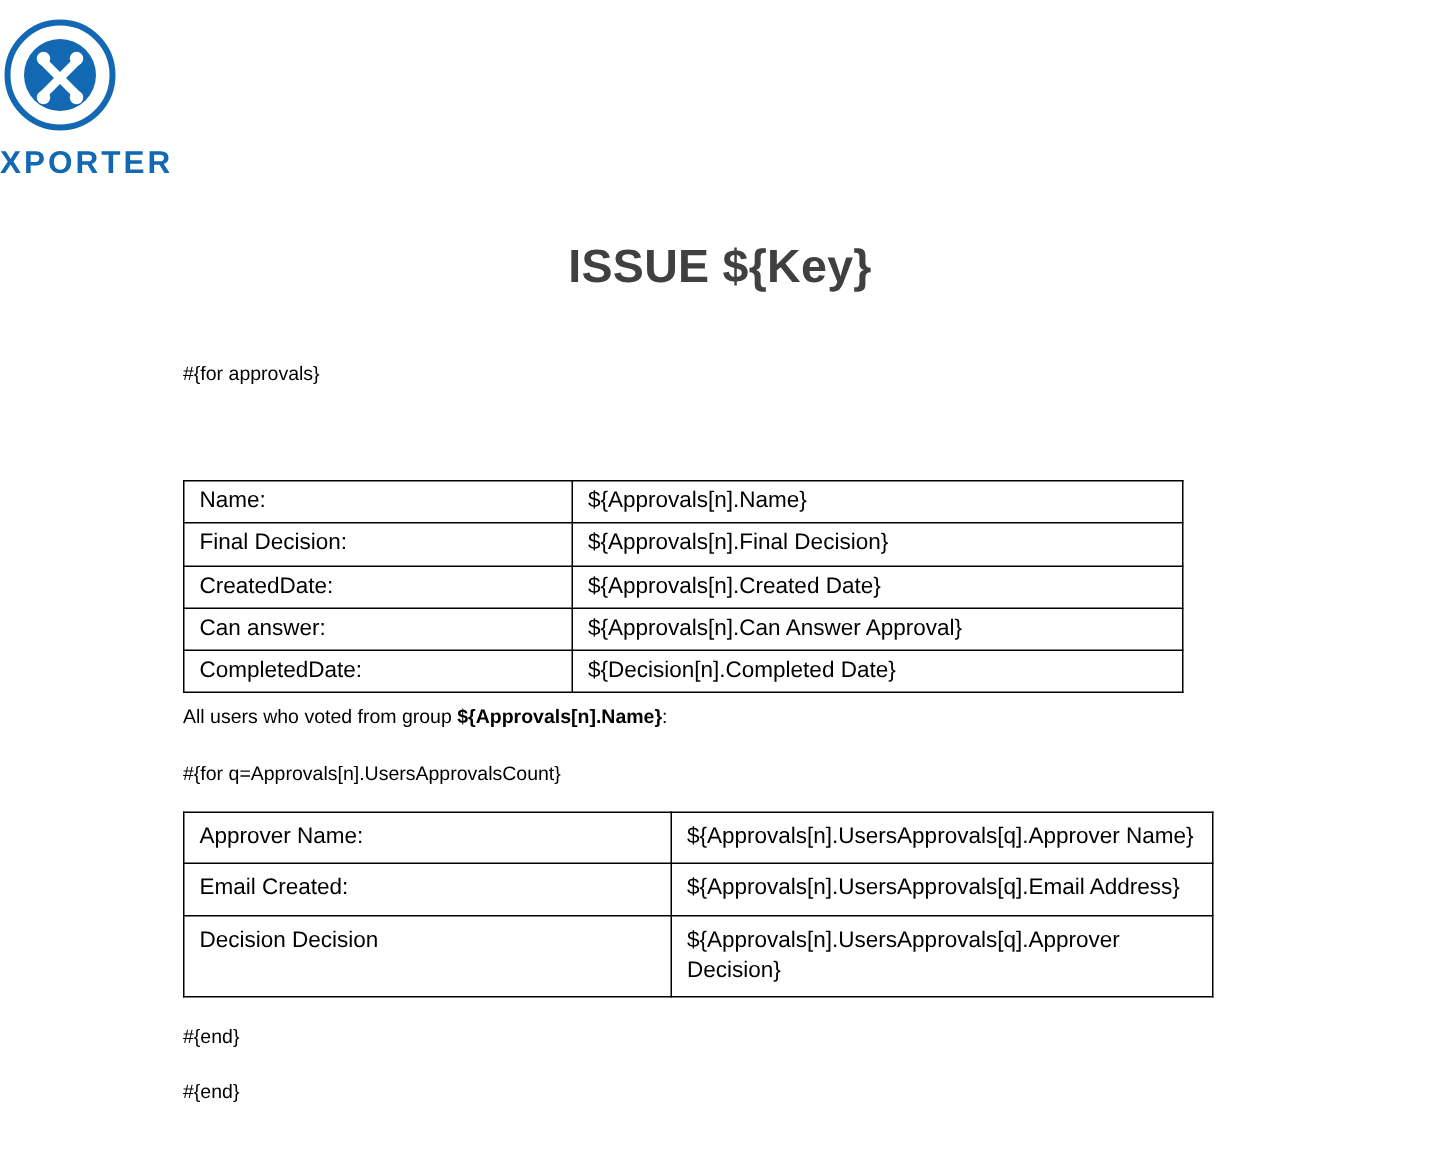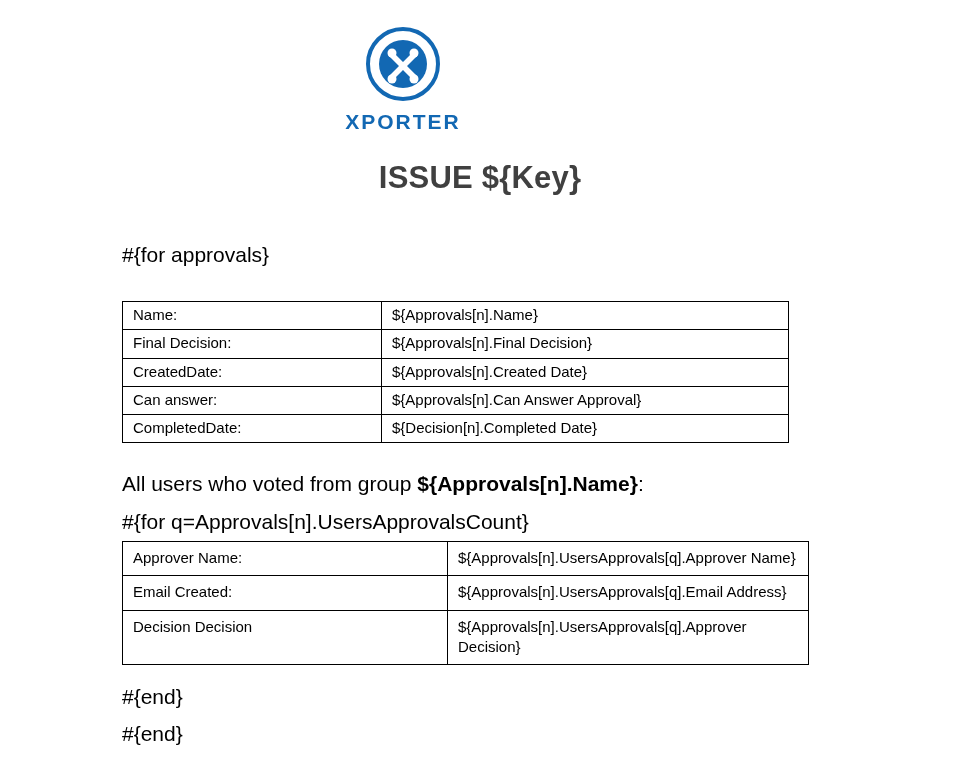--- a/index.html
+++ b/index.html
@@ -17,24 +17,23 @@
   }
   .page {
     width: 960px;
     height: 782px;
     position: relative;
   }
 
   
   .logo-block {
     position: absolute;
-    top: 24px;
+    top: 10px;
     left: 0;
     width: 806px;
-    text-align: center;
   }
   .logo-mark {
     display: inline-block;
     width: 80px;
     height: 80px;
   }
   .logo-text {
     display: block;
     margin-top: 2px;
     font-size: 21px;
@@ -54,21 +53,21 @@
     font-size: 31px;
     font-weight: bold;
     color: #404040;
     letter-spacing: 0.2px;
   }
 
   
   .body-text {
     position: absolute;
     left: 122px;
-    font-size: 21px;
+    font-size: 13px;
     color: #000;
     line-height: 1.3;
   }
   .t-for-approvals { top: 241px; }
   .t-voted         { top: 470px; }
   .t-forq          { top: 508px; }
   .t-end1          { top: 683px; }
   .t-end2          { top: 720px; }
   .bold { font-weight: bold; }
 
@@ -80,21 +79,21 @@
     table-layout: fixed;
   }
   table td {
     border: 1px solid #000;
     padding: 3px 8px 4px 10px;
     vertical-align: top;
     line-height: 1.35;
   }
   #approvals-table {
     left: 122px;
-    top: 301px;
+    top: 320px;
     width: 628px;
   }
   #approvals-table td.col-label { width: 240px; }
   #approvals-table td.col-value { width: 388px; }
 
   #users-table {
     left: 122px;
     top: 541px;
     width: 648px;
   }

